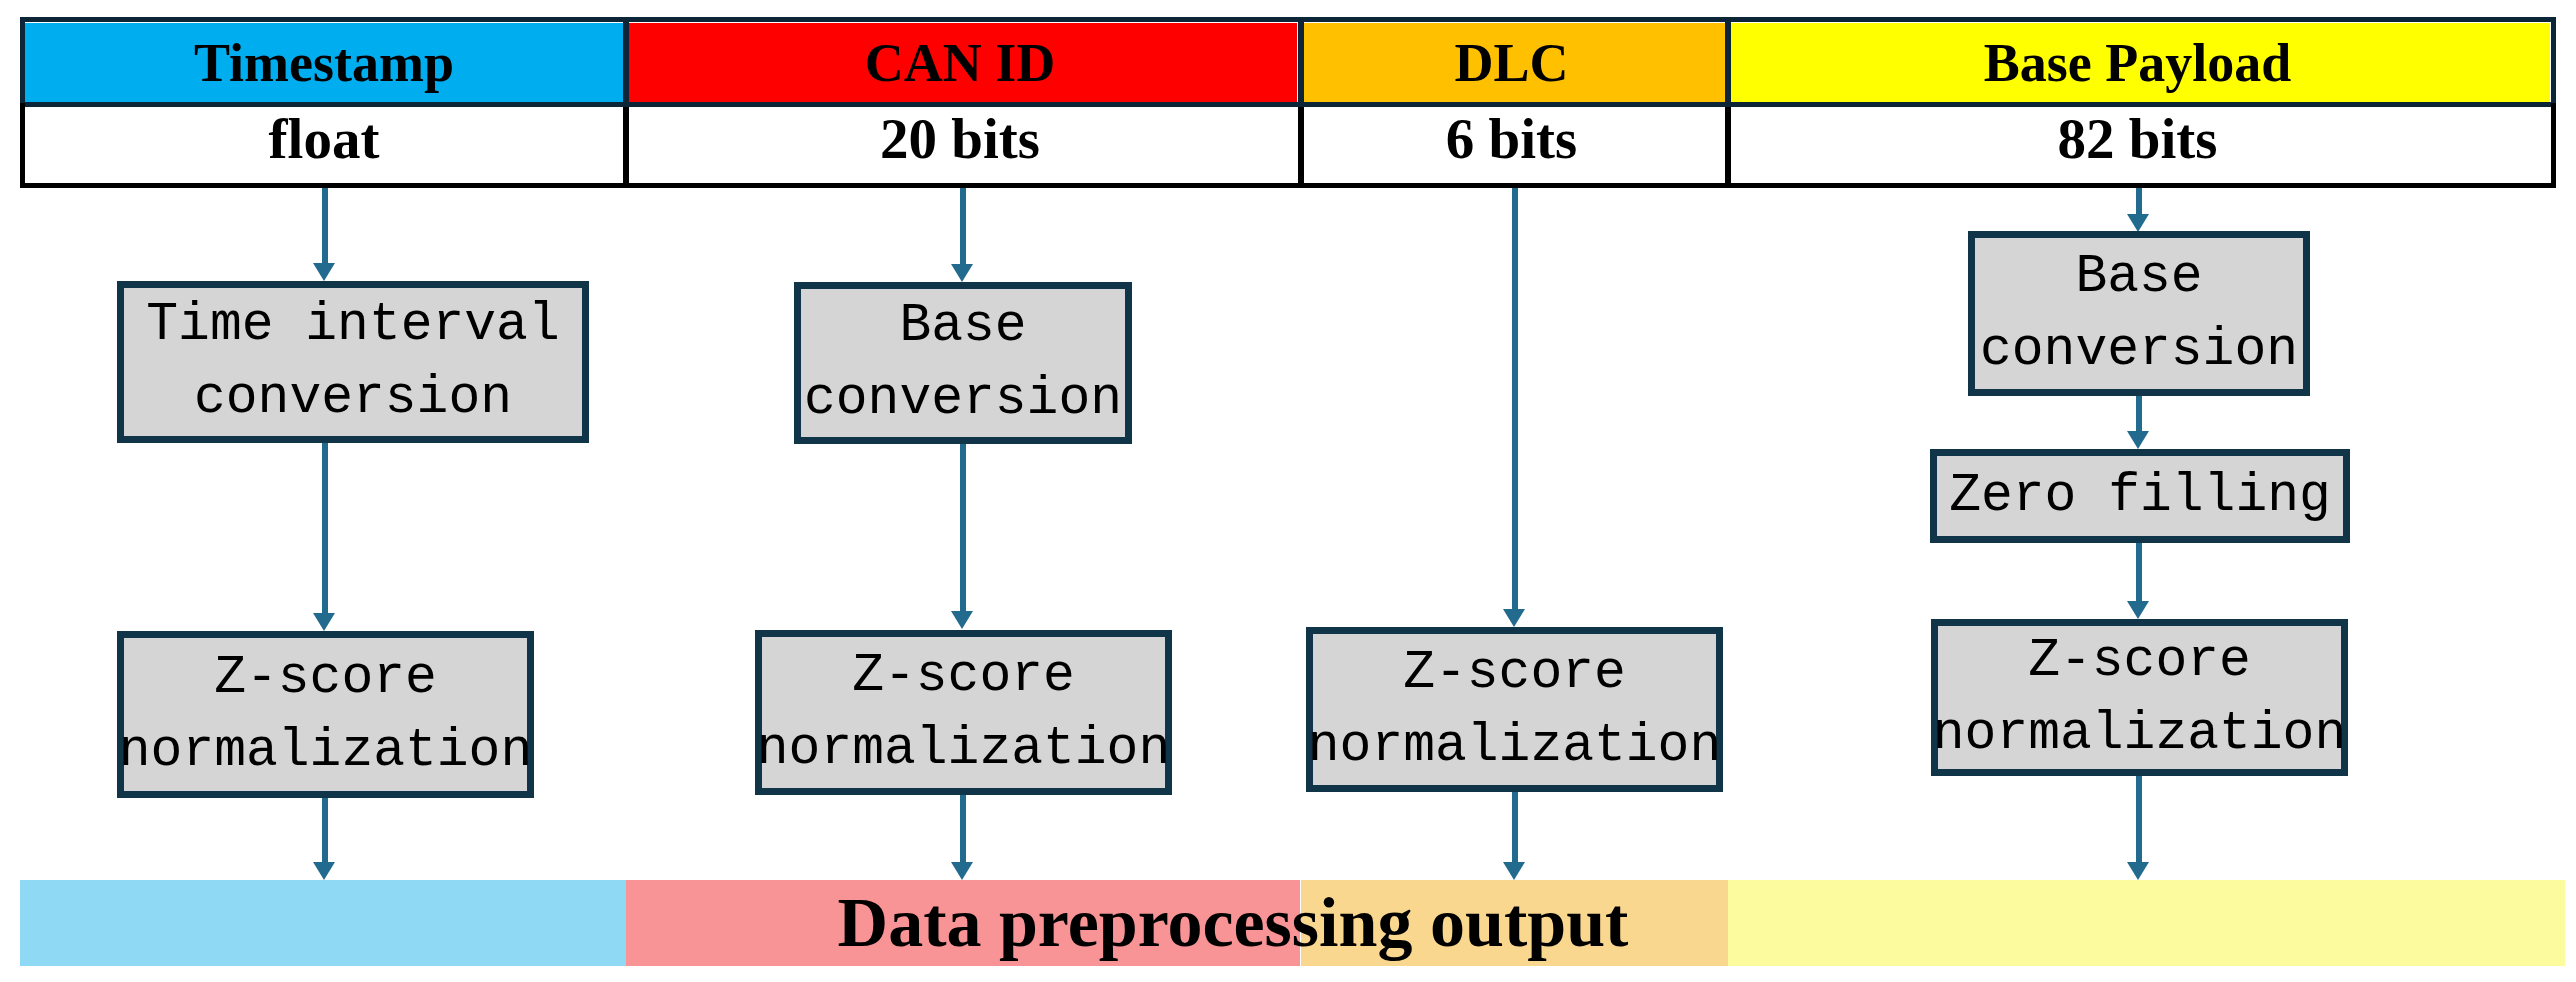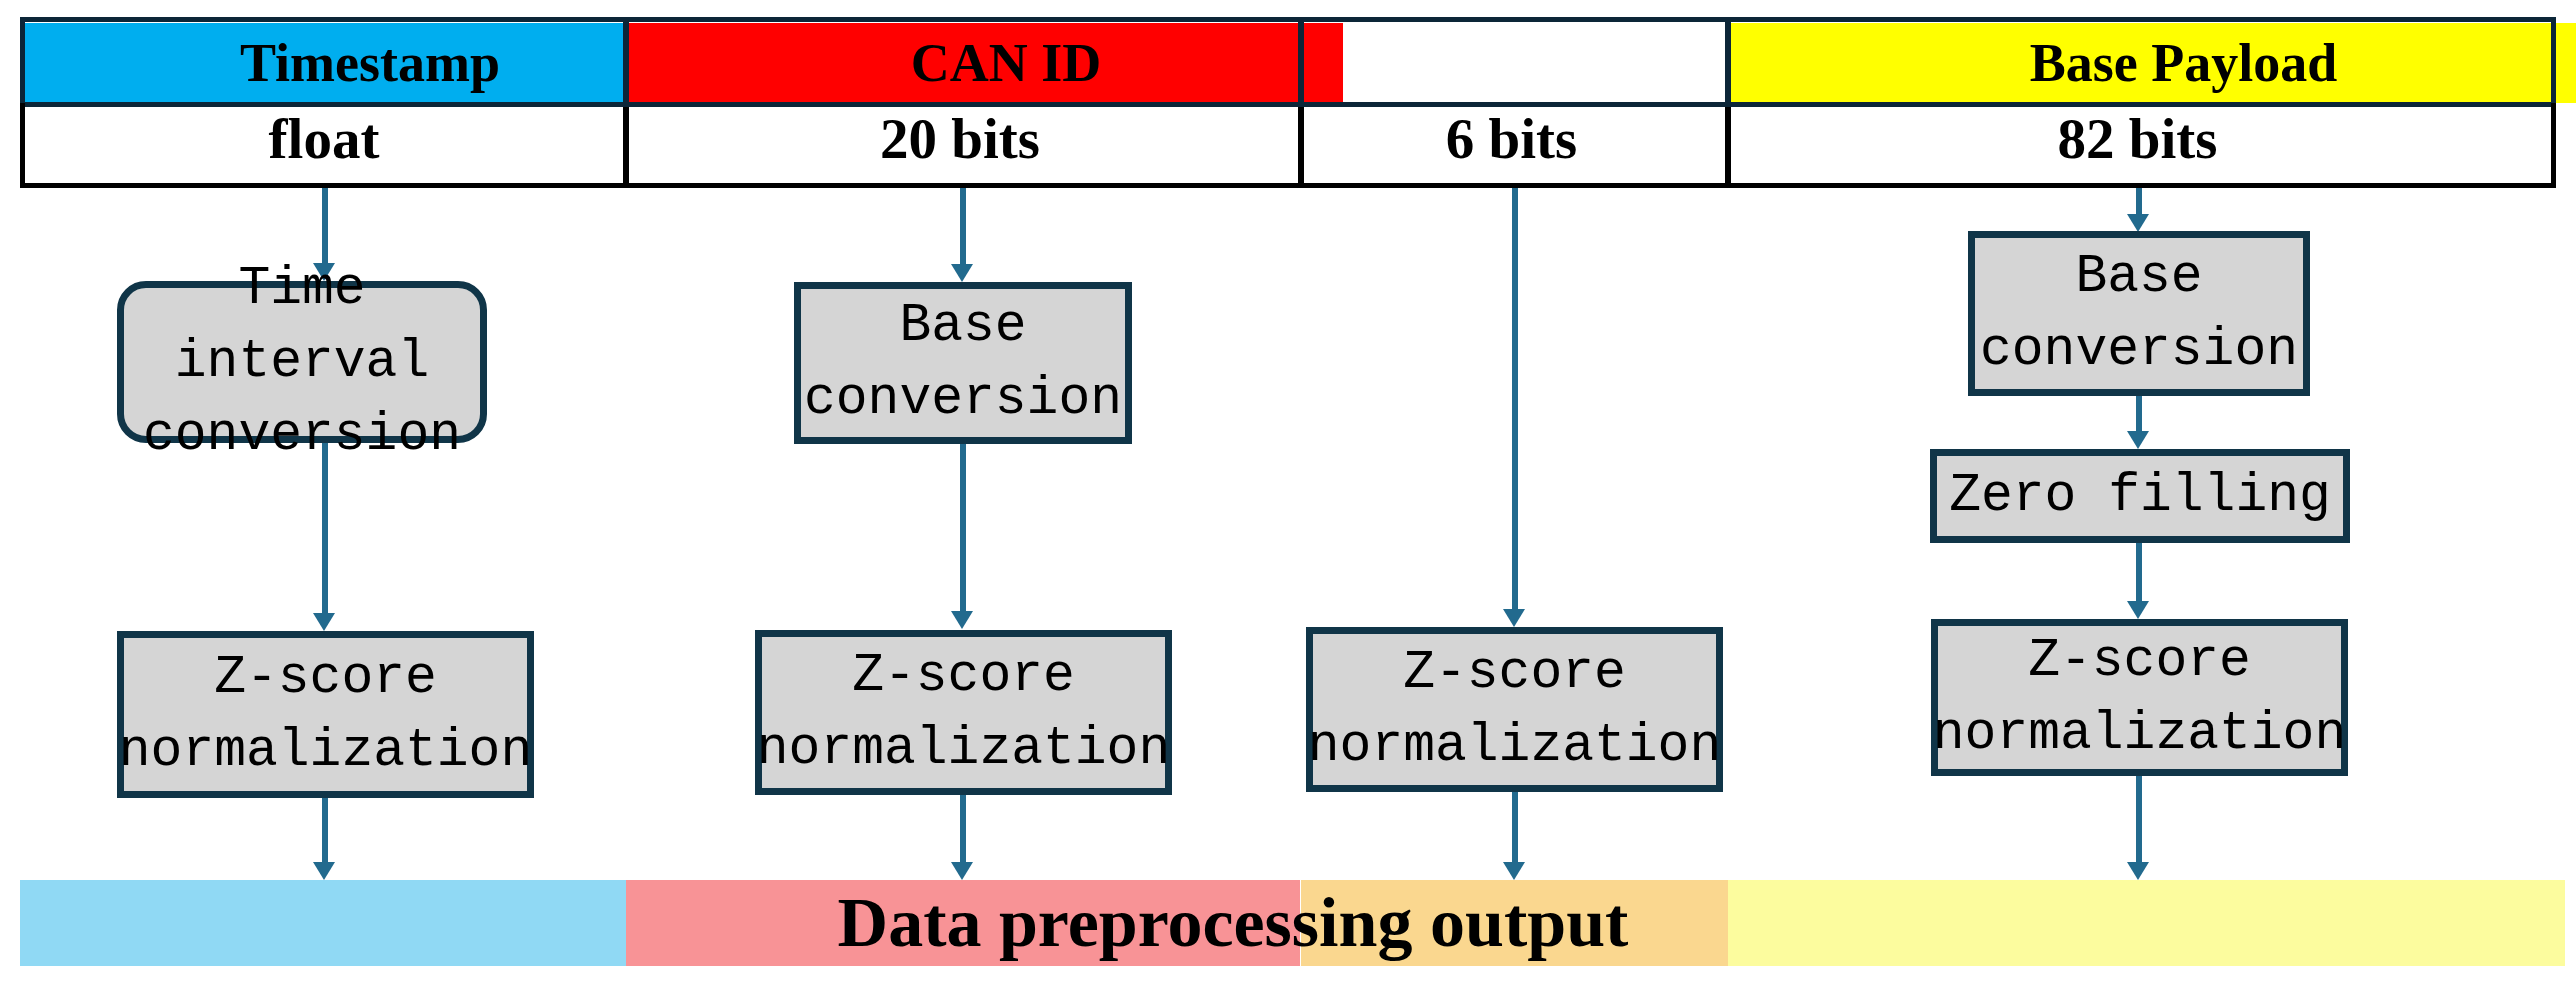--- a/index.html
+++ b/index.html
@@ -12,21 +12,21 @@
     position:absolute;left:19.5px;top:17.4px;width:2536px;height:90px;
     border:5.6px solid var(--table-border);box-sizing:border-box;z-index:3;pointer-events:none;
   }
   .val-frame{
     position:absolute;left:19.5px;top:103px;width:2536px;height:85px;
     border:5.6px solid var(--row-divider);border-top:none;box-sizing:border-box;z-index:3;pointer-events:none;
   }
   .hcell{
     position:absolute;top:23px;height:80px;z-index:1;
     display:flex;align-items:center;justify-content:center;
-    font-size:54px;font-weight:bold;padding-left:46px;
+    font-size:54px;font-weight:bold;
   }
   .vcell{
     position:absolute;top:108px;height:60px;z-index:1;background:var(--value-bg);
     display:flex;align-items:center;justify-content:center;
     font-size:57px;font-weight:bold;
   }
   .hdiv{position:absolute;top:17.4px;height:90px;width:5.6px;background:var(--table-border);z-index:2;}
   .vdiv{position:absolute;top:103px;height:85px;width:5.6px;background:var(--row-divider);z-index:2;}
   
   .pbox{
@@ -51,37 +51,38 @@
     font-size:70px;font-weight:bold;
   }
 </style>
 </head>
 <body>
 
 <div class="canvas">
 
   <div class="hcell" style="left: 25px; width: 598px; background-color: rgb(0, 174, 239);">Timestamp</div>
   <div class="hcell" style="left: 623px; width: 674px; background-color: rgb(255, 0, 0);">CAN ID</div>
+  <div class="hcell" style="left: 1298px; width: 427px; background-color: rgb(255, 192, 0);">DLC</div>
   <div class="hcell" style="left: 1725px; width: 825px; background-color: rgb(255, 255, 0);">Base Payload</div>
 
   <div class="vcell" style="left:25px;width:598px;">float</div>
   <div class="vcell" style="left:623px;width:674px;">20 bits</div>
   <div class="vcell" style="left:1298px;width:427px;">6 bits</div>
   <div class="vcell" style="left:1725px;width:825px;">82 bits</div>
 
   <div class="hdr-frame"></div>
   <div class="val-frame"></div>
   <div class="hdiv" style="left:623px;"></div>
   <div class="hdiv" style="left:1298px;"></div>
   <div class="hdiv" style="left:1725px;"></div>
   <div class="vdiv" style="left:623px;"></div>
   <div class="vdiv" style="left:1298px;"></div>
   <div class="vdiv" style="left:1725px;"></div>
 
-  <div class="pbox" style="left:117px;top:281px;width:370px;height:162px;border-radius:29px;">Time interval conversion</div>
+  <div class="pbox" style="left:117px;top:281px;width:472px;height:162px;">Time interval conversion</div>
   <div class="pbox" style="left:117px;top:631px;width:417px;height:167px;">Z-score normalization</div>
 
   <div class="pbox" style="left:794px;top:282px;width:338px;height:162px;">Base conversion</div>
   <div class="pbox" style="left:755px;top:630px;width:417px;height:165px;">Z-score normalization</div>
 
   <div class="pbox" style="left:1306px;top:627px;width:417px;height:165px;">Z-score normalization</div>
 
   <div class="pbox" style="left:1968px;top:231px;width:342px;height:165px;">Base conversion</div>
   <div class="pbox" style="left:1930px;top:449px;width:420px;height:94px;">Zero filling</div>
   <div class="pbox" style="left:1931px;top:619px;width:417px;height:157px;">Z-score normalization</div>

